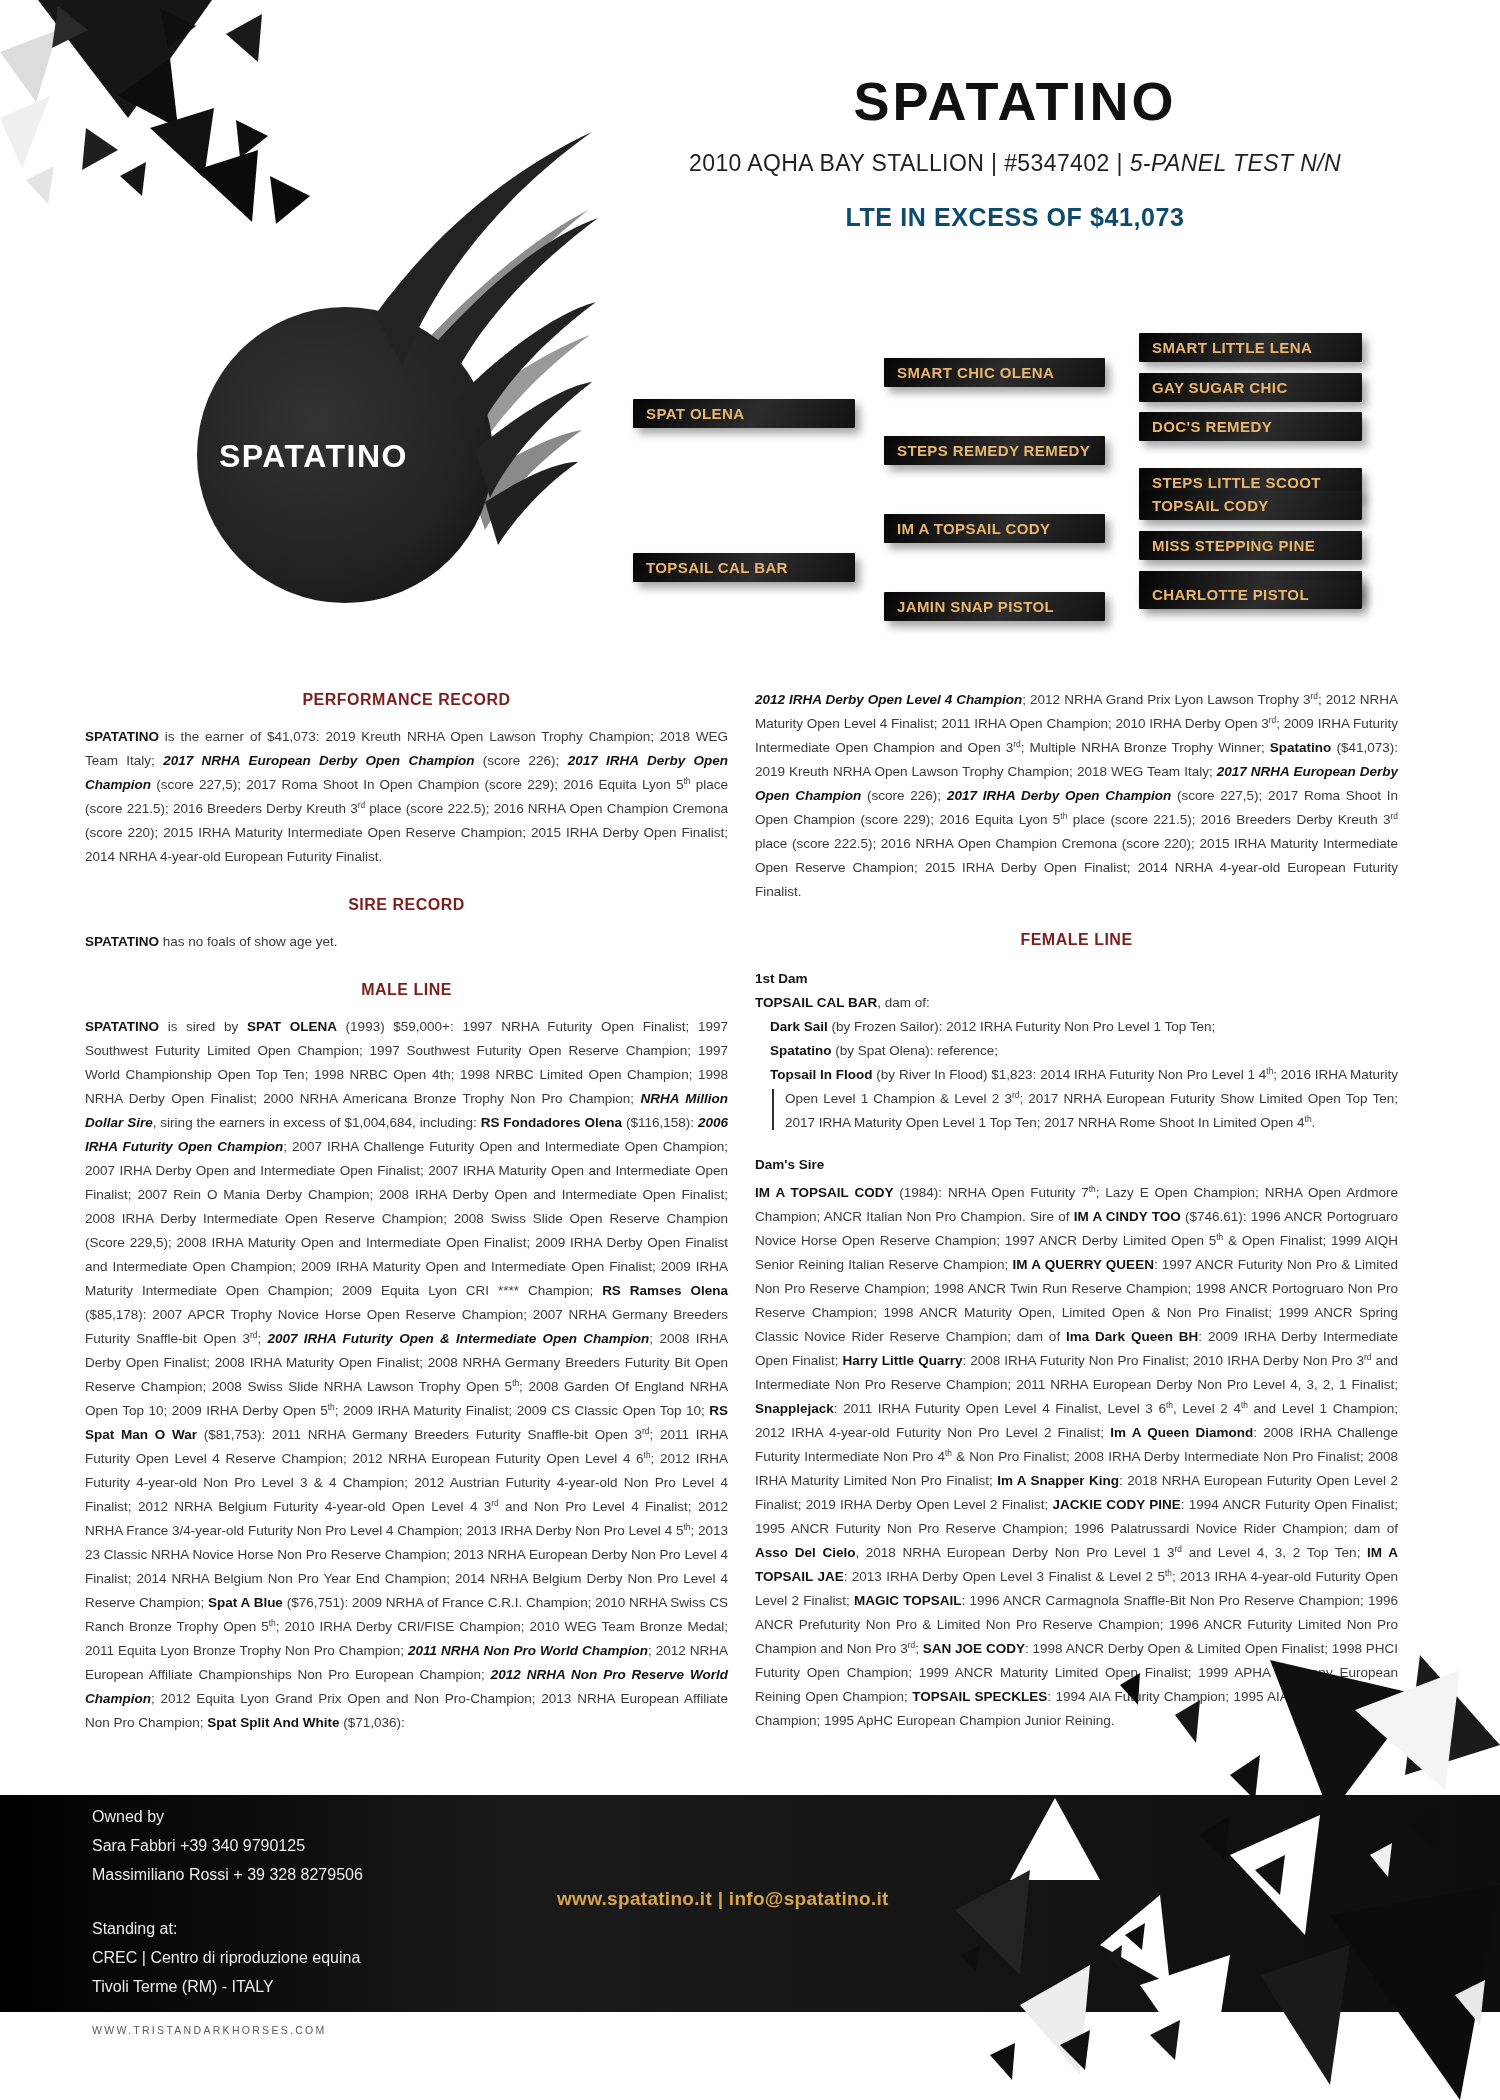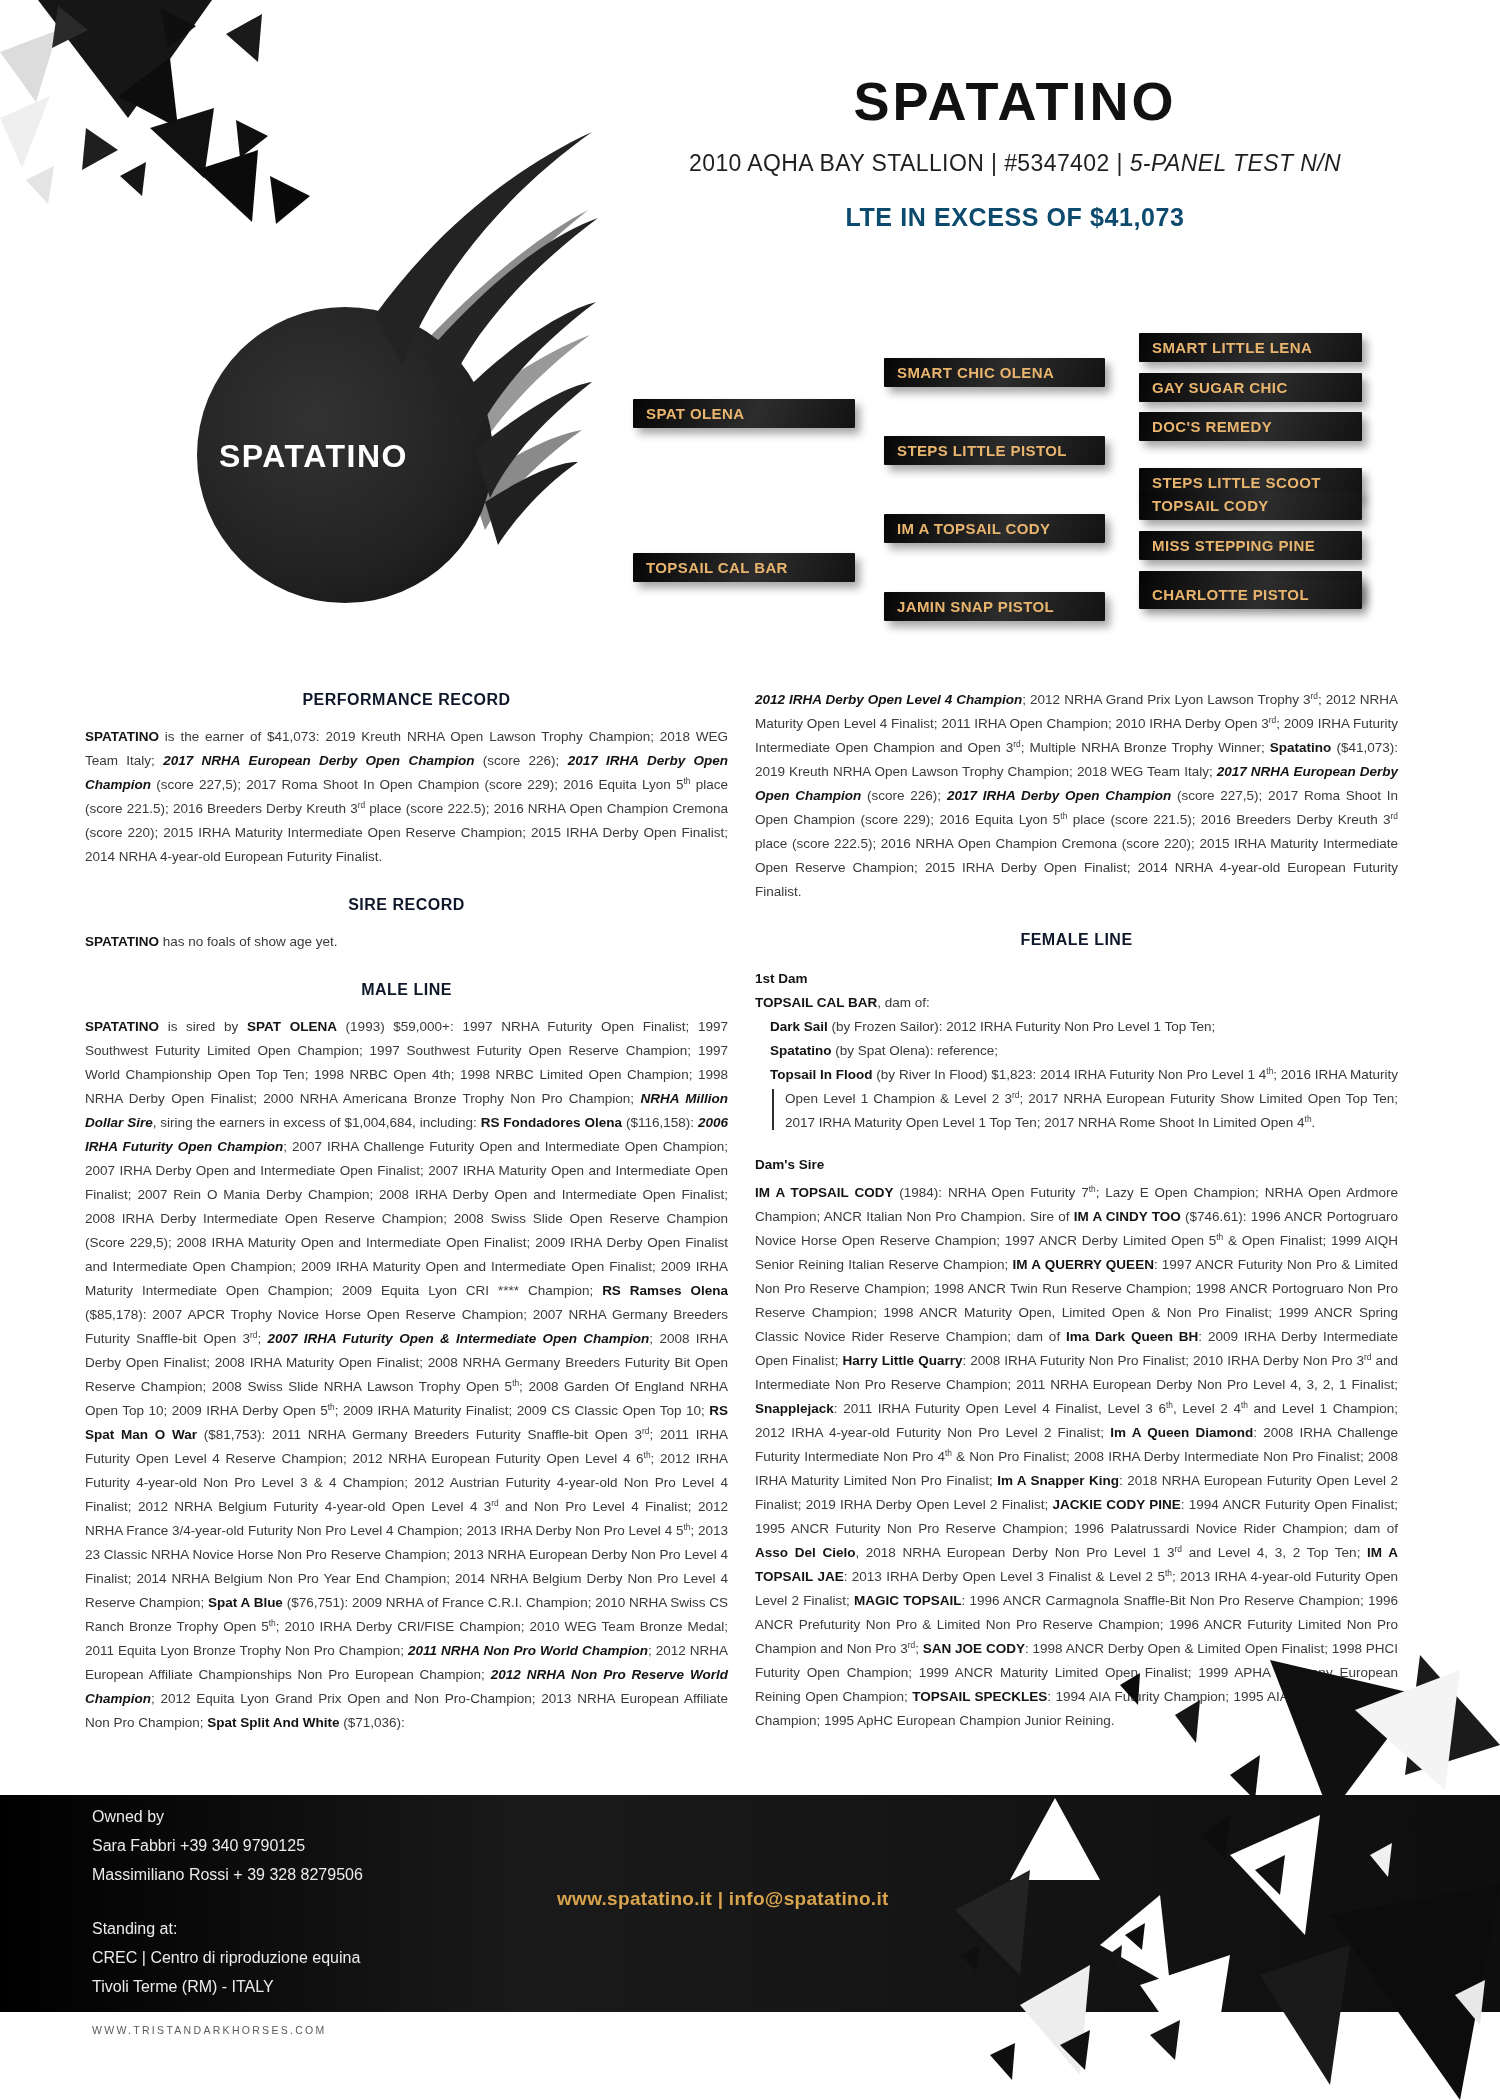--- a/index.html
+++ b/index.html
@@ -16,21 +16,21 @@
         font-size:15px;font-weight:bold;letter-spacing:0.4px;color:var(--gold,#e9b56e);
         background:linear-gradient(115deg,#050505 0%,#2d2d2d 55%,#121212 100%);
         box-shadow:5px 6px 9px rgba(0,0,0,0.35);border-radius:1px;white-space:nowrap;overflow:hidden;}
   .g1{left:633px;width:222px;}
   .g2{left:884px;width:221px;}
   .g3{left:1139px;width:223px;}
   
   .col{position:absolute;width:643px;}
   .col-left{left:85px;top:690px;}
   .col-right{left:755px;top:688px;}
-  .sec-h{font-size:16px;font-weight:bold;text-align:center;letter-spacing:0.5px;color:#0f172a;
+  .sec-h{font-size:16px;font-weight:bold;text-align:center;letter-spacing:0.5px;color:#7f1d1d;
          margin:26px 0 16px 0;line-height:19px;}
   .col .sec-h:first-child{margin-top:0;}
   .body-p{font-size:13.5px;line-height:24px;text-align:justify;color:var(--body_text,#3a3a3a);margin:0;}
   .b{font-weight:bold;color:#141414;}
   .i{font-style:italic;}
   .sup{vertical-align:super;font-size:0.62em;line-height:0;}
   .sub-h{font-size:13.5px;font-weight:bold;color:#141414;line-height:24px;margin-top:18px;}
   .dam-line{font-size:13.5px;line-height:24px;}
   .foal{padding-left:30px;text-indent:-15px;font-size:13.5px;line-height:24px;text-align:justify;}
   .foal-bar{position:relative;}
@@ -101,21 +101,21 @@
     <path d="M 335 320 C 390 275 430 255 452 252 C 410 285 370 325 350 368 Z" fill="#242424"></path>
     <path d="M 345 372 C 392 342 420 332 438 332 C 405 355 375 388 358 415 Z" fill="#202020"></path>
   </svg>
   <div class="logo-label">SPATATINO</div>
 
   <div>
     <div class="pbox g1" style="top:399px">SPAT OLENA</div>
     <div class="pbox g1" style="top:553px">TOPSAIL CAL BAR</div>
 
     <div class="pbox g2" style="top:358px">SMART CHIC OLENA</div>
-    <div class="pbox g2" style="top:436px">STEPS LITTLE PISTOL</div>
+    <div class="pbox g2" style="top:436px">STEPS REMEDY REMEDY</div>
     <div class="pbox g2" style="top:514px">IM A TOPSAIL CODY</div>
     <div class="pbox g2" style="top:592px">JAMIN SNAP PISTOL</div>
 
     <div class="pbox g3" style="top:333px">SMART LITTLE LENA</div>
     <div class="pbox g3" style="top:373px">GAY SUGAR CHIC</div>
     <div class="pbox g3" style="top:412px">DOC'S REMEDY</div>
     <div class="pbox g3" style="top:468px">STEPS LITTLE SCOOT</div>
     <div class="pbox g3" style="top:491px">TOPSAIL CODY</div>
     <div class="pbox g3" style="top:531px">MISS STEPPING PINE</div>
     <div class="pbox g3" style="top:571px">SNAPPER CAL BAR</div>

